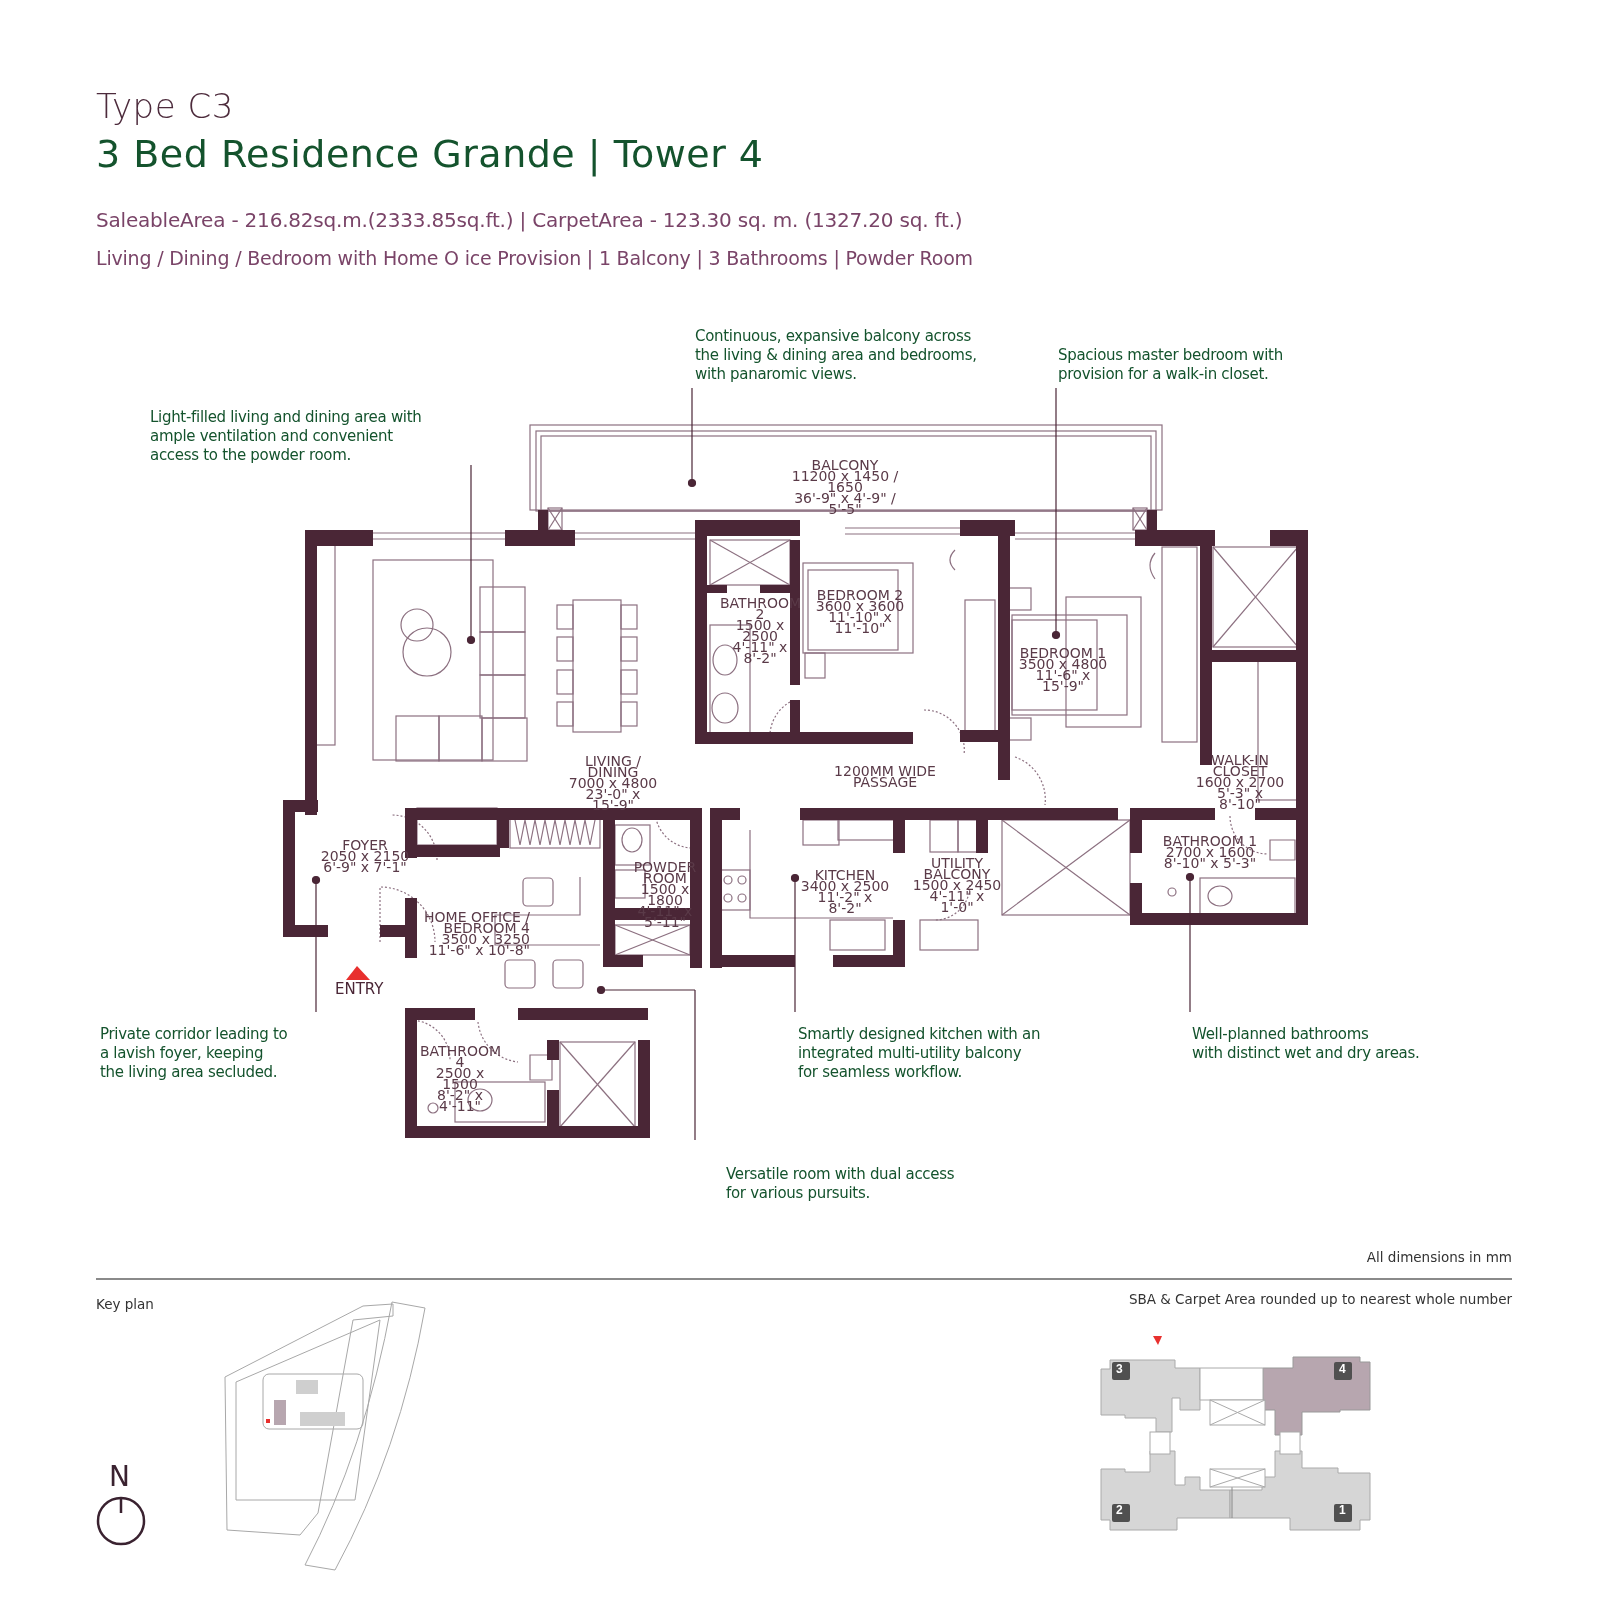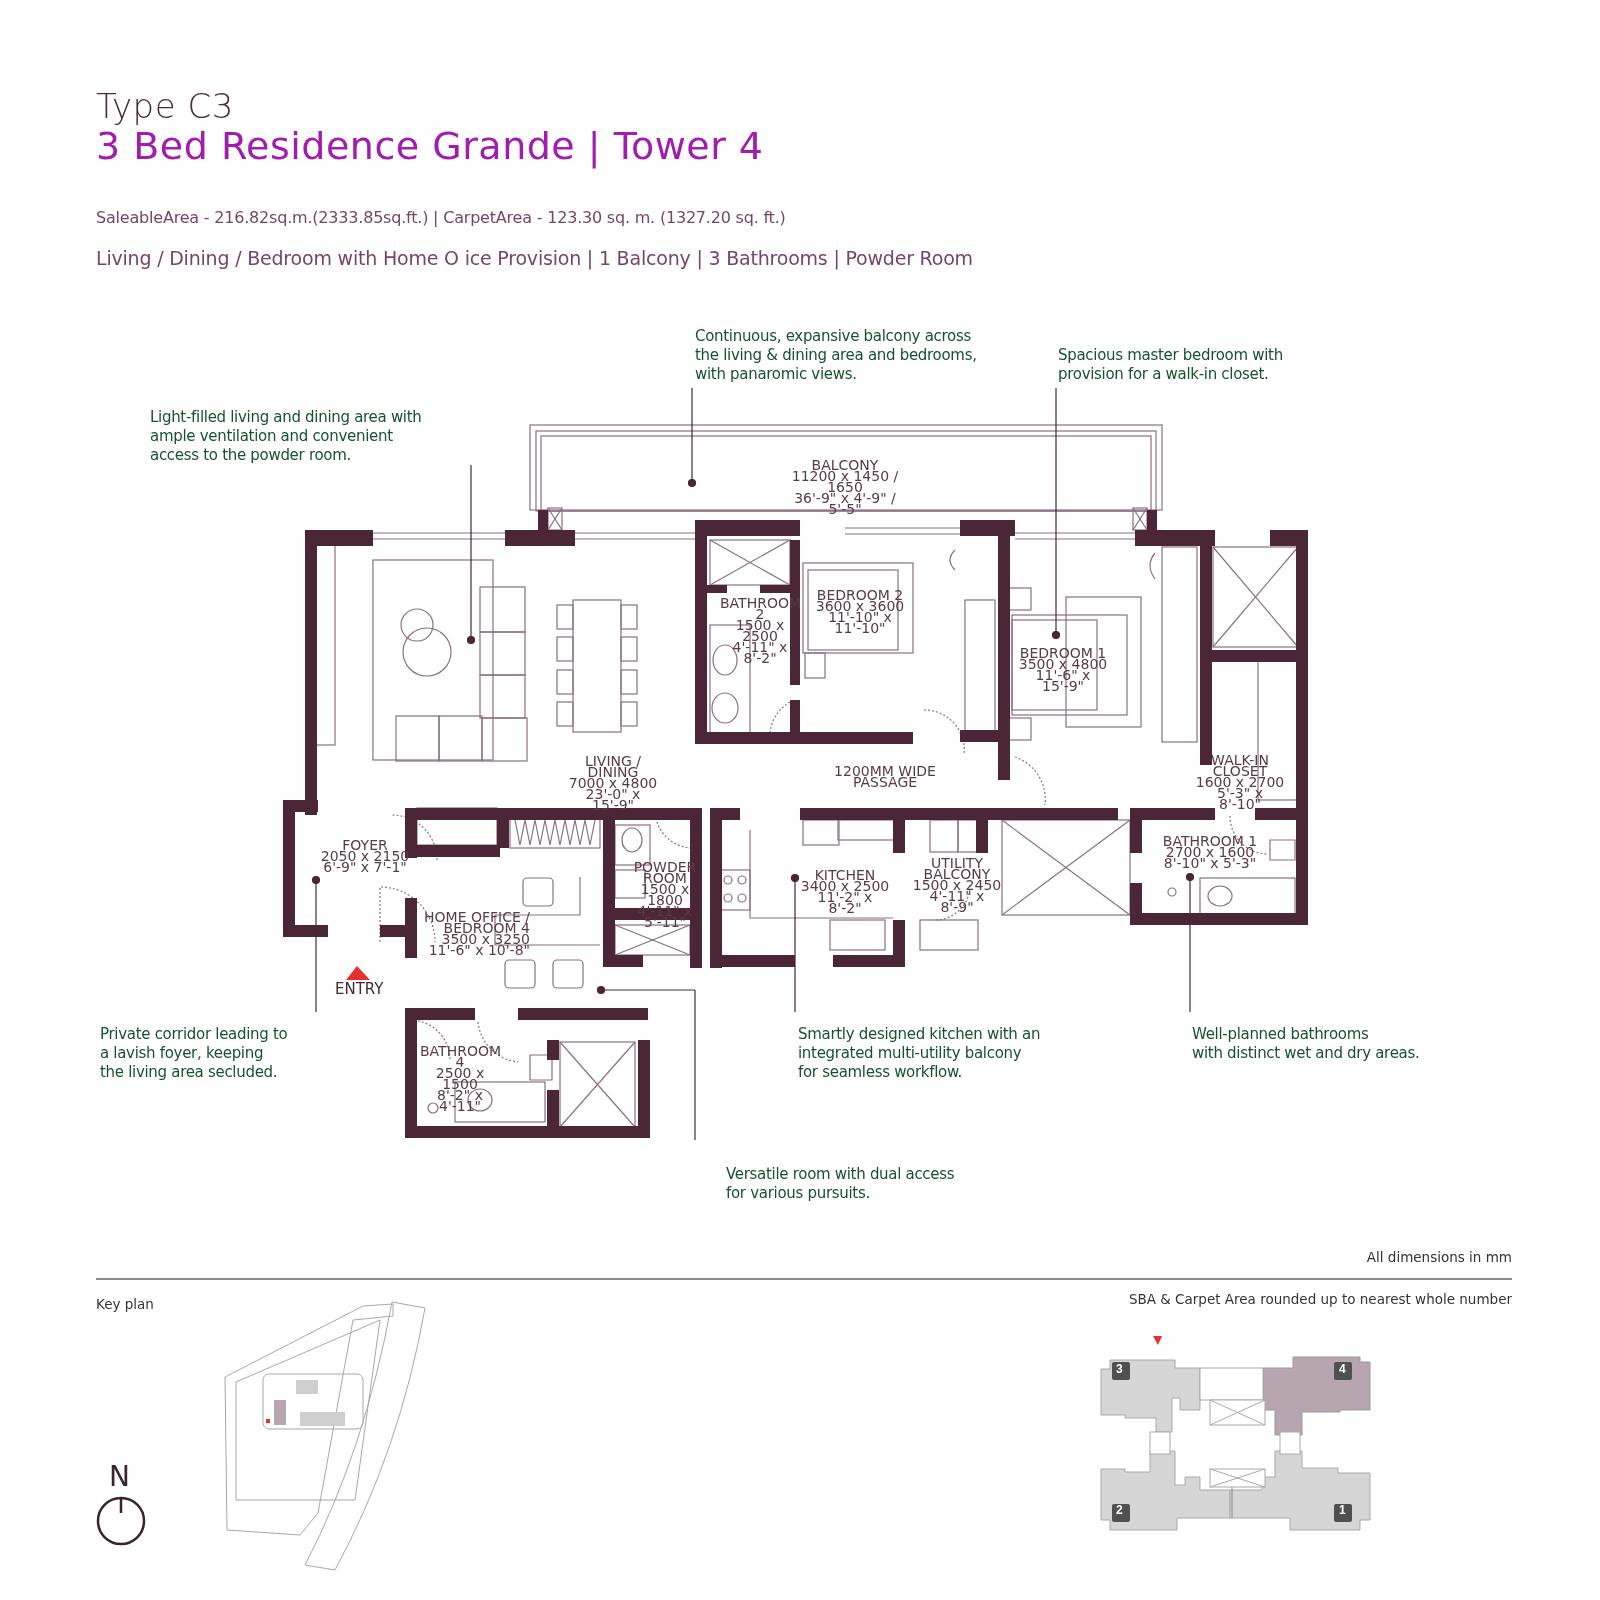--- a/index.html
+++ b/index.html
@@ -1,20 +1,20 @@
 <!DOCTYPE html>
 <html><head>
 <meta charset="utf-8">
 <style>
   html, body { margin:0; padding:0; background:#ffffff; }
   body { width:1600px; height:1600px; position:relative; overflow:hidden; font-family:"Liberation Sans", sans-serif; color:#4a2a38; }
   .abs { position:absolute; }
   .type { left:96px; top:86px; font-size:34px; color:#4d2b3c; letter-spacing:0.5px; font-family:"DejaVu Sans", sans-serif; font-weight:300; }
-  .title { left:96px; top:124px; font-size:38px; color:#a21caf; letter-spacing:0.5px; font-family:"DejaVu Sans", sans-serif; }
-  .areas { left:96px; top:208px; font-size:16px; color:#7a4468; font-family:"DejaVu Sans", sans-serif; letter-spacing:-0.2px; }
+  .title { left:96px; top:132px; font-size:38px; color:#14532d; letter-spacing:0.5px; font-family:"DejaVu Sans", sans-serif; }
+  .areas { left:96px; top:208px; font-size:20px; color:#7a4468; font-family:"DejaVu Sans", sans-serif; letter-spacing:-0.2px; }
   .features { left:96px; top:247px; font-size:19px; color:#7a4468; font-family:"DejaVu Sans", sans-serif; letter-spacing:-0.2px; }
   .callout { font-size:15px; line-height:19px; color:#14532d; font-family:"DejaVu Sans", sans-serif; letter-spacing:-0.3px; white-space:pre-line; }
   .right { text-align:left; }
   .lbl { font-family:"DejaVu Sans", sans-serif; font-size:14px; line-height:11px; color:#5a3a48; text-align:center; white-space:pre-line; }
   .note { font-size:13.5px; color:#333; font-family:"DejaVu Sans", sans-serif; }
   svg { position:absolute; left:0; top:0; }
 </style>
 </head>
 <body>
 
@@ -319,21 +319,21 @@
 <div class="abs lbl" style="left:625px; top:862px; width:80px;">POWDER
 ROOM
 1500 x 1800
 4'-11" x 5'-11"</div>
 <div class="abs lbl" style="left:800px; top:870px; width:90px;">KITCHEN
 3400 x 2500
 11'-2" x 8'-2"</div>
 <div class="abs lbl" style="left:912px; top:858px; width:90px;">UTILITY
 BALCONY
 1500 x 2450
-4'-11" x 8'-9"</div>
+4'-11" x 1'-0"</div>
 <div class="abs lbl" style="left:1160px; top:836px; width:100px;">BATHROOM 1
 2700 x 1600
 8'-10" x 5'-3"</div>
 <div class="abs lbl" style="left:420px; top:1046px; width:80px;">BATHROOM 4
 2500 x 1500
 8'-2" x 4'-11"</div>
 <div class="abs" style="left:335px; top:980px; font-size:15px; color:#4a2636; font-family:'DejaVu Sans', sans-serif;">ENTRY</div>
 
 <div class="abs note" style="left:1280px; top:1249px; width:232px; text-align:right;">All dimensions in mm</div>
 <div class="abs note" style="left:96px; top:1296px;">Key plan</div>

